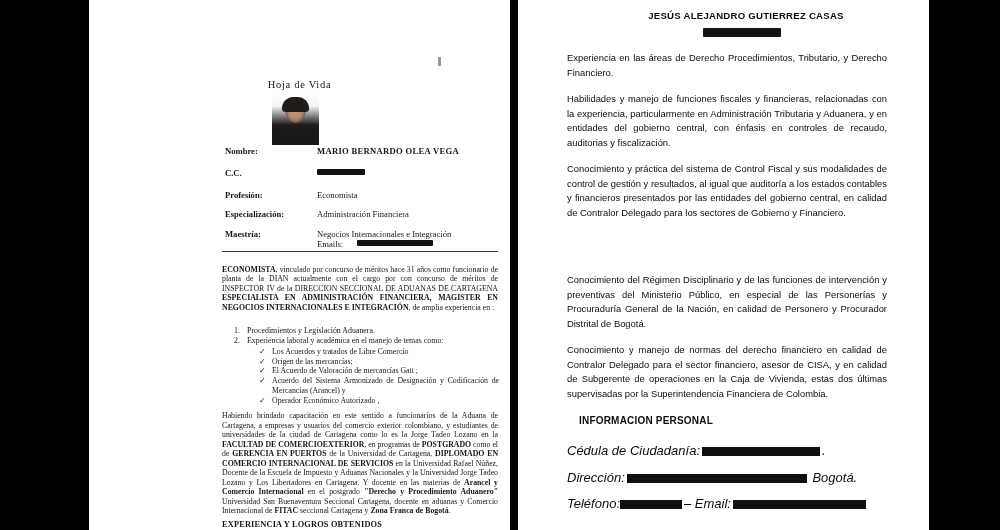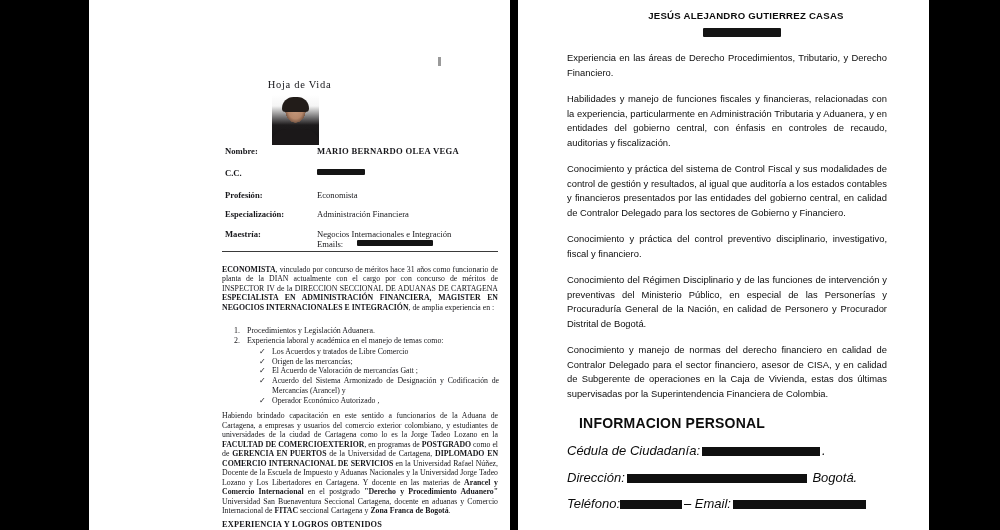--- a/index.html
+++ b/index.html
@@ -215,21 +215,21 @@
   #r-p1 { top: 51px; }
   #r-p2 { top: 92px; }
   #r-p3 { top: 162px; }
   #r-p4 { top: 232px; }
   #r-p5 { top: 273px; }
   #r-p6 { top: 343px; }
 
   #r-info-head {
     left: 49px;
     top: 415px;
-    font-size: 14px;
+    font-size: 10px;
     font-weight: bold;
     letter-spacing: 0.2px;
     padding-left: 12px;
   }
   .r-line {
     left: 49px;
     font-size: 13px;
     white-space: nowrap;
     font-style: italic;
   }
@@ -312,21 +312,20 @@
   </div>
 
   <div class="sheet" id="page-right">
 
     <div class="rp" id="r-name">JESÚS ALEJANDRO GUTIERREZ CASAS</div>
     <div class="redact rp" id="r-name-redact"></div>
 
     <div class="rp r-para" id="r-p1">Experiencia en las áreas de Derecho Procedimientos, Tributario, y Derecho Financiero.</div>
     <div class="rp r-para" id="r-p2">Habilidades y manejo de funciones fiscales y financieras, relacionadas con la experiencia, particularmente en Administración Tributaria y Aduanera, y en entidades del gobierno central, con énfasis en controles de recaudo, auditorias y fiscalización.</div>
     <div class="rp r-para" id="r-p3">Conocimiento y práctica del sistema de Control Fiscal y sus modalidades de control de gestión y resultados, al igual que auditoría a los estados contables y financieros presentados por las entidades del gobierno central, en calidad de Contralor Delegado para los sectores de Gobierno y Financiero.</div>
-    <div class="rp r-para" id="r-p4">Conocimiento y práctica del control preventivo disciplinario, investigativo, fiscal y financiero.</div>
     <div class="rp r-para" id="r-p5">Conocimiento del Régimen Disciplinario y de las funciones de intervención y preventivas del Ministerio Público, en especial de las Personerías y Procuraduría General de la Nación, en calidad de Personero y Procurador Distrital de Bogotá.</div>
     <div class="rp r-para" id="r-p6">Conocimiento y manejo de normas del derecho financiero en calidad de Contralor Delegado para el sector financiero, asesor de CISA, y en calidad de Subgerente de operaciones en la Caja de Vivienda, estas dos últimas supervisadas por la Superintendencia Financiera de Colombia.</div>
 
     <div class="rp" id="r-info-head">INFORMACION PERSONAL</div>
 
     <div class="rp r-line" id="r-ced">
       <span>Cédula de Ciudadanía:</span><span class="redact-inline" style="width:118px"></span><span>.</span>
     </div>
 
     <div class="rp r-line" id="r-dir">

